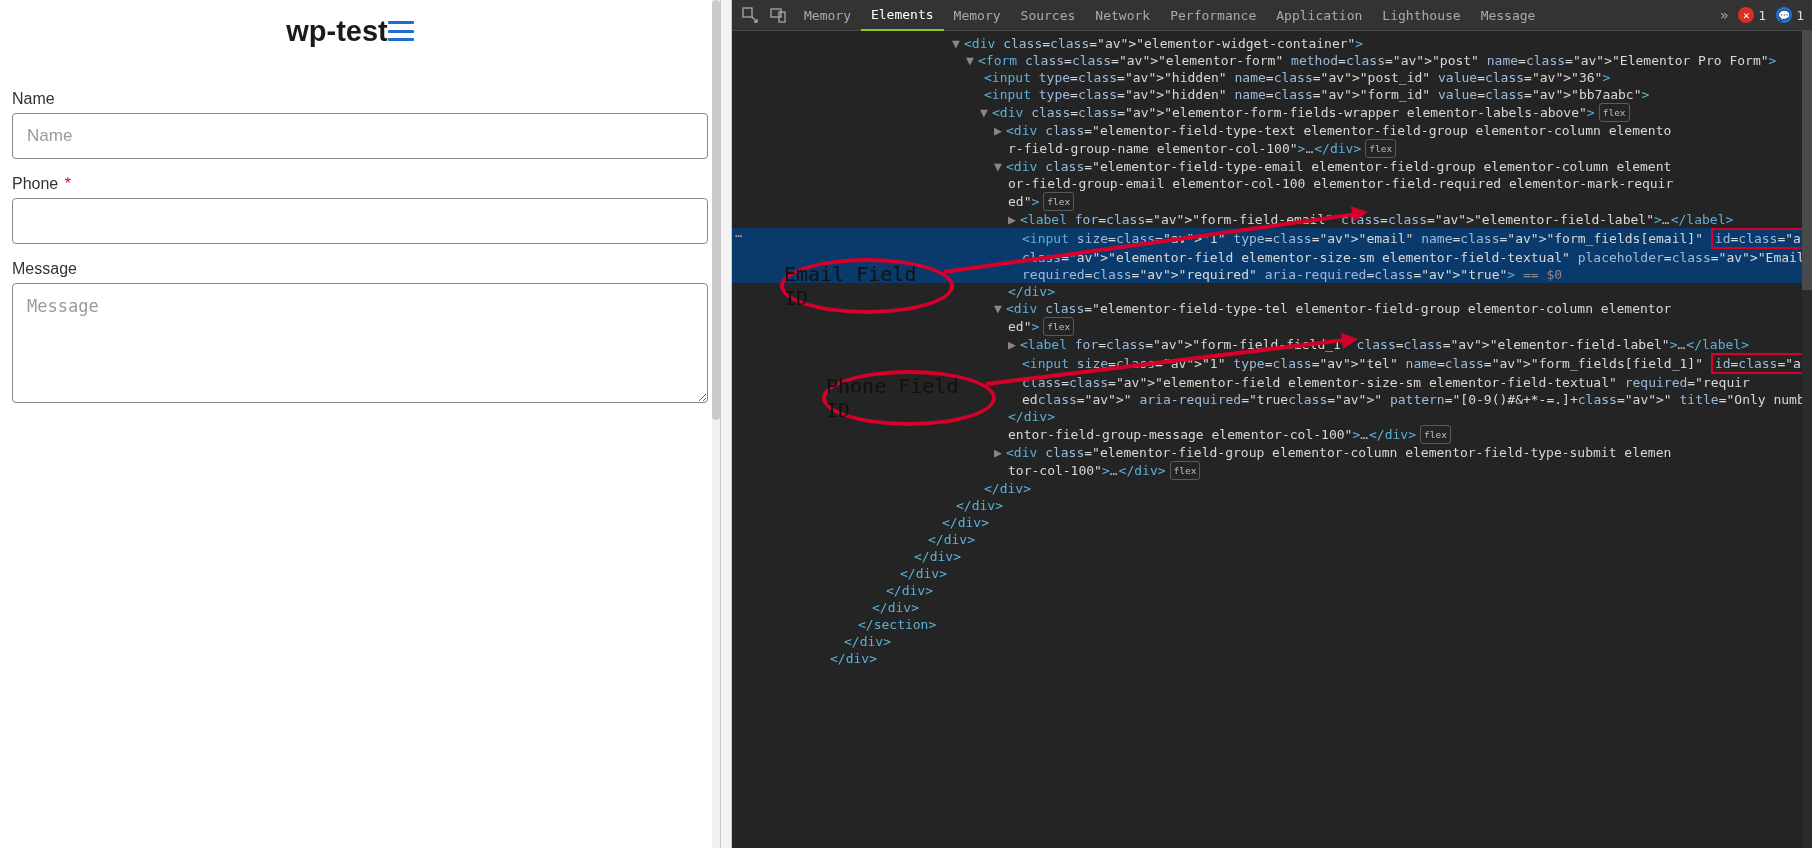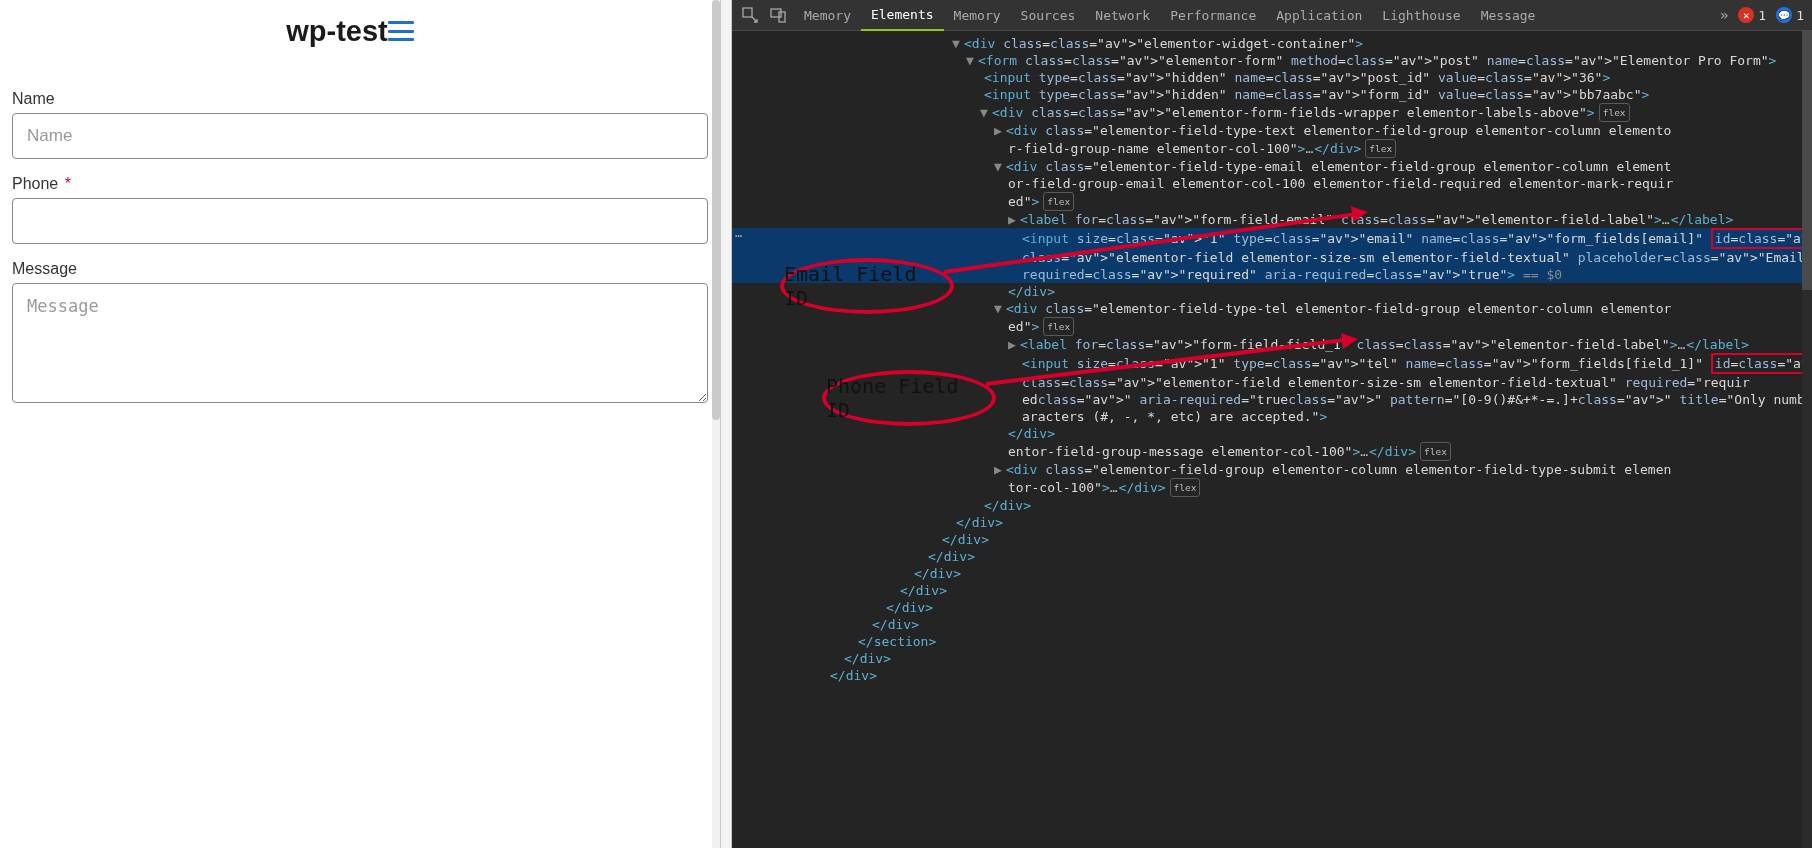--- a/index.html
+++ b/index.html
@@ -376,21 +376,20 @@
         <div class="line hi" style="--ind:290px"><span class="rowline-dots">⋯</span><span class="tg">&lt;input</span> <span class="an">size</span>=<span <span="" class="an">class</span>="av"&gt;"1" <span class="an">type</span>=<span <span="" class="an">class</span>="av"&gt;"email" <span class="an">name</span>=<span <span="" class="an">class</span>="av"&gt;"form_fields[email]" <span class="idbox"><span class="an">id</span>=<span <span="" class="an">class</span>="av"&gt;"form-field-email"</span> =</div>
         <div class="line hi" style="--ind:290px"><span <span="" class="an">class</span>="av"&gt;"elementor-field elementor-size-sm  elementor-field-textual" <span class="an">placeholder</span>=<span <span="" class="an">class</span>="av"&gt;"Email"</div>
         <div class="line hi" style="--ind:290px"><span class="an">required</span>=<span <span="" class="an">class</span>="av"&gt;"required" <span class="an">aria-required</span>=<span <span="" class="an">class</span>="av"&gt;"true"<span class="tg">&gt;</span> <span class="dim">== $0</span></div>
         <div class="line" style="--ind:276px"><span class="tg">&lt;/div</span><span class="tg">&gt;</span></div>
         <div class="line" style="--ind:262px"><span class="arrow">▼</span><span class="tg">&lt;div</span> <span class="an">class</span>="elementor-field-type-tel elementor-field-group elementor-column elementor</div>
         <div class="line" style="--ind:276px">ed"<span class="tg">&gt;</span><span class="flex-badge">flex</span></div>
         <div class="line" style="--ind:276px"><span class="arrow">▶</span><span class="tg">&lt;label</span> <span class="an">for</span>=<span <span="" class="an">class</span>="av"&gt;"form-field-field_1" <span class="an">class</span>=<span <span="" class="an">class</span>="av"&gt;"elementor-field-label"<span class="tg">&gt;</span><span class="ell">…</span><span class="tg">&lt;/label</span><span class="tg">&gt;</span></div>
         <div class="line" style="--ind:290px"><span class="tg">&lt;input</span> <span class="an">size</span>=<span <span="" class="an">class</span>="av"&gt;"1" <span class="an">type</span>=<span <span="" class="an">class</span>="av"&gt;"tel" <span class="an">name</span>=<span <span="" class="an">class</span>="av"&gt;"form_fields[field_1]" <span class="idbox"><span class="an">id</span>=<span <span="" class="an">class</span>="av"&gt;"form-field-field_1"</span></div>
         <div class="line" style="--ind:290px"><span class="an">class</span>=<span <span="" class="an">class</span>="av"&gt;"elementor-field elementor-size-sm  elementor-field-textual" <span class="an">required</span>="requir</div>
         <div class="line" style="--ind:290px">ed<span <span="" class="an">class</span>="av"&gt;" <span class="an">aria-required</span>="true<span <span="" class="an">class</span>="av"&gt;" <span class="an">pattern</span>="[0-9()#&amp;+*-=.]+<span <span="" class="an">class</span>="av"&gt;" <span class="an">title</span>="Only numbers and phone ch</div>
-        <div class="line" style="--ind:290px">aracters (#, -, *, etc) are accepted."<span class="tg">&gt;</span></div>
         <div class="line" style="--ind:276px"><span class="tg">&lt;/div</span><span class="tg">&gt;</span></div>
         <div class="line" style="--ind:276px">entor-field-group-message elementor-col-100"<span class="tg">&gt;</span><span class="ell">…</span><span class="tg">&lt;/div</span><span class="tg">&gt;</span><span class="flex-badge">flex</span></div>
         <div class="line" style="--ind:262px"><span class="arrow">▶</span><span class="tg">&lt;div</span> <span class="an">class</span>="elementor-field-group elementor-column elementor-field-type-submit elemen</div>
         <div class="line" style="--ind:276px">tor-col-100"<span class="tg">&gt;</span><span class="ell">…</span><span class="tg">&lt;/div</span><span class="tg">&gt;</span><span class="flex-badge">flex</span></div>
         <div class="line" style="--ind:252px"><span class="tg">&lt;/div</span><span class="tg">&gt;</span></div>
         <div class="line" style="--ind:224px"><span class="tg">&lt;/div</span><span class="tg">&gt;</span></div>
         <div class="line" style="--ind:210px"><span class="tg">&lt;/div</span><span class="tg">&gt;</span></div>
         <div class="line" style="--ind:196px"><span class="tg">&lt;/div</span><span class="tg">&gt;</span></div>
         <div class="line" style="--ind:182px"><span class="tg">&lt;/div</span><span class="tg">&gt;</span></div>
         <div class="line" style="--ind:168px"><span class="tg">&lt;/div</span><span class="tg">&gt;</span></div>

